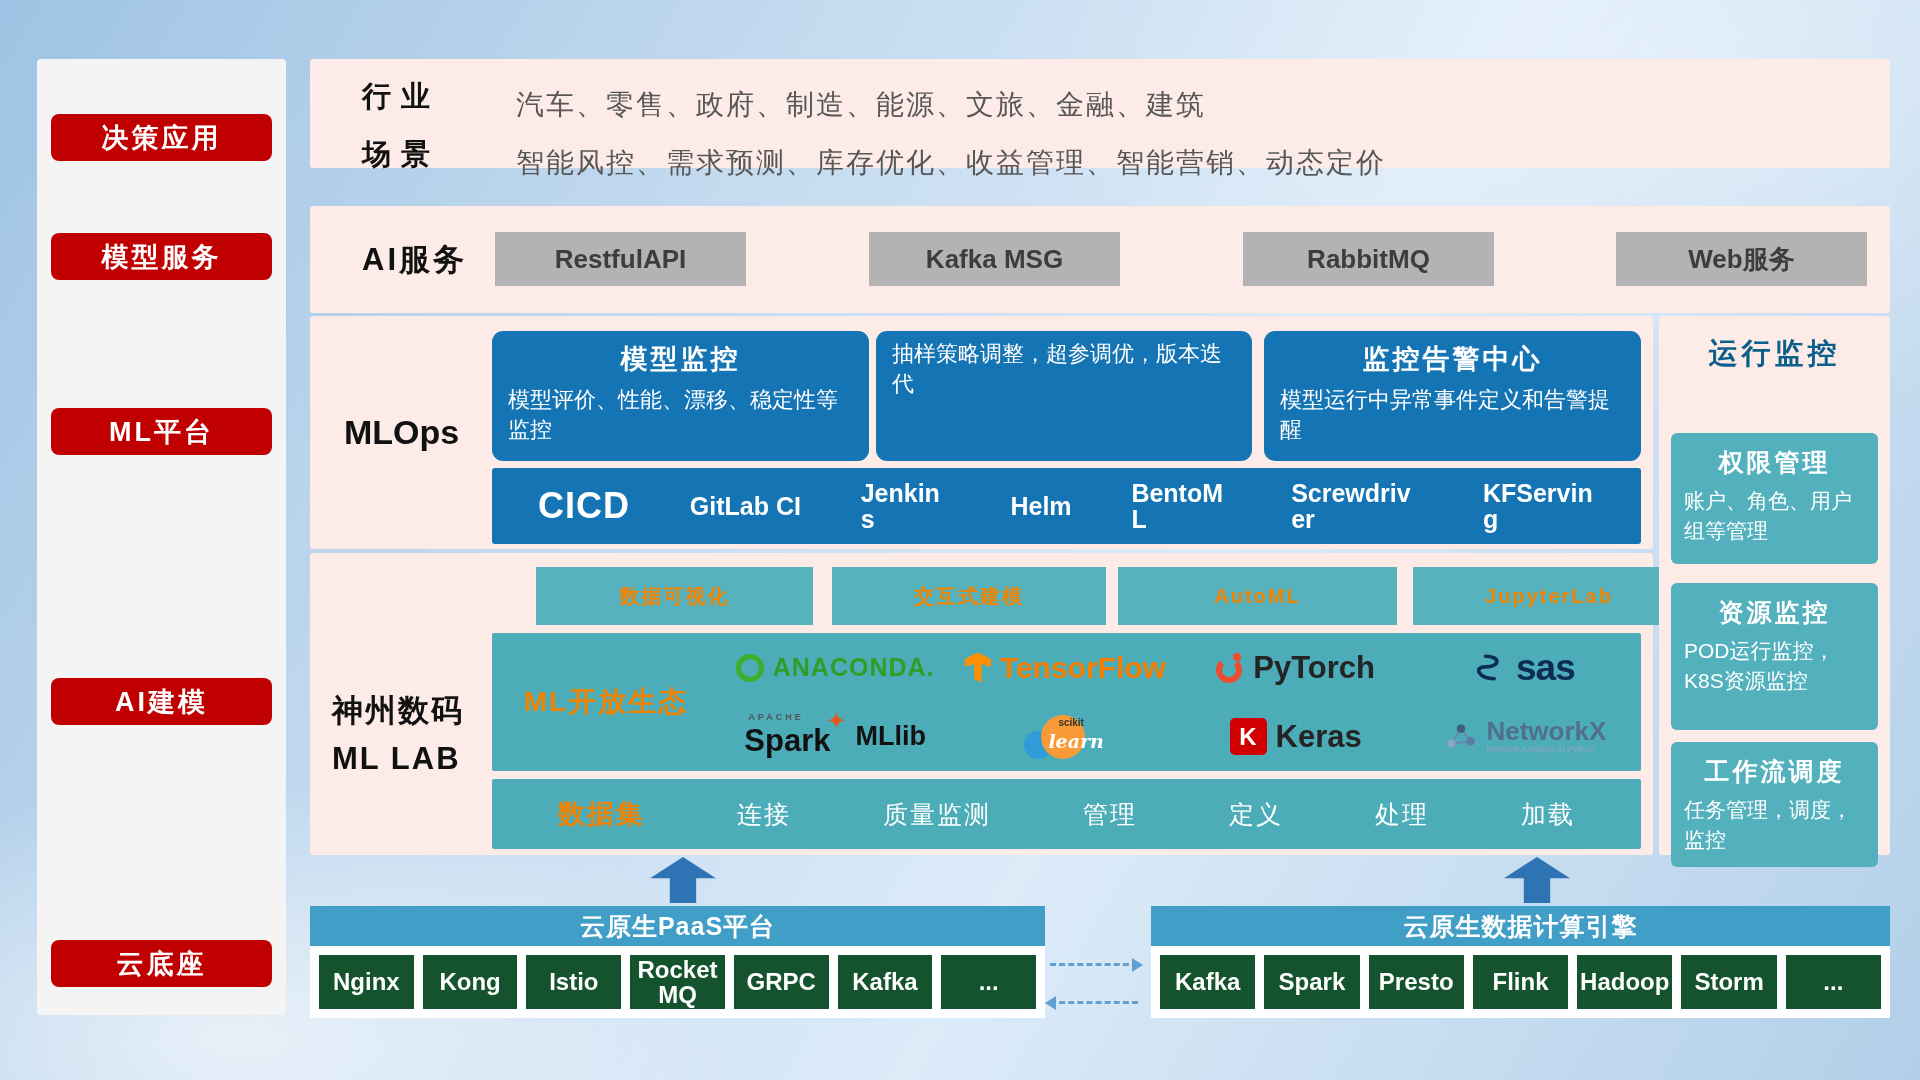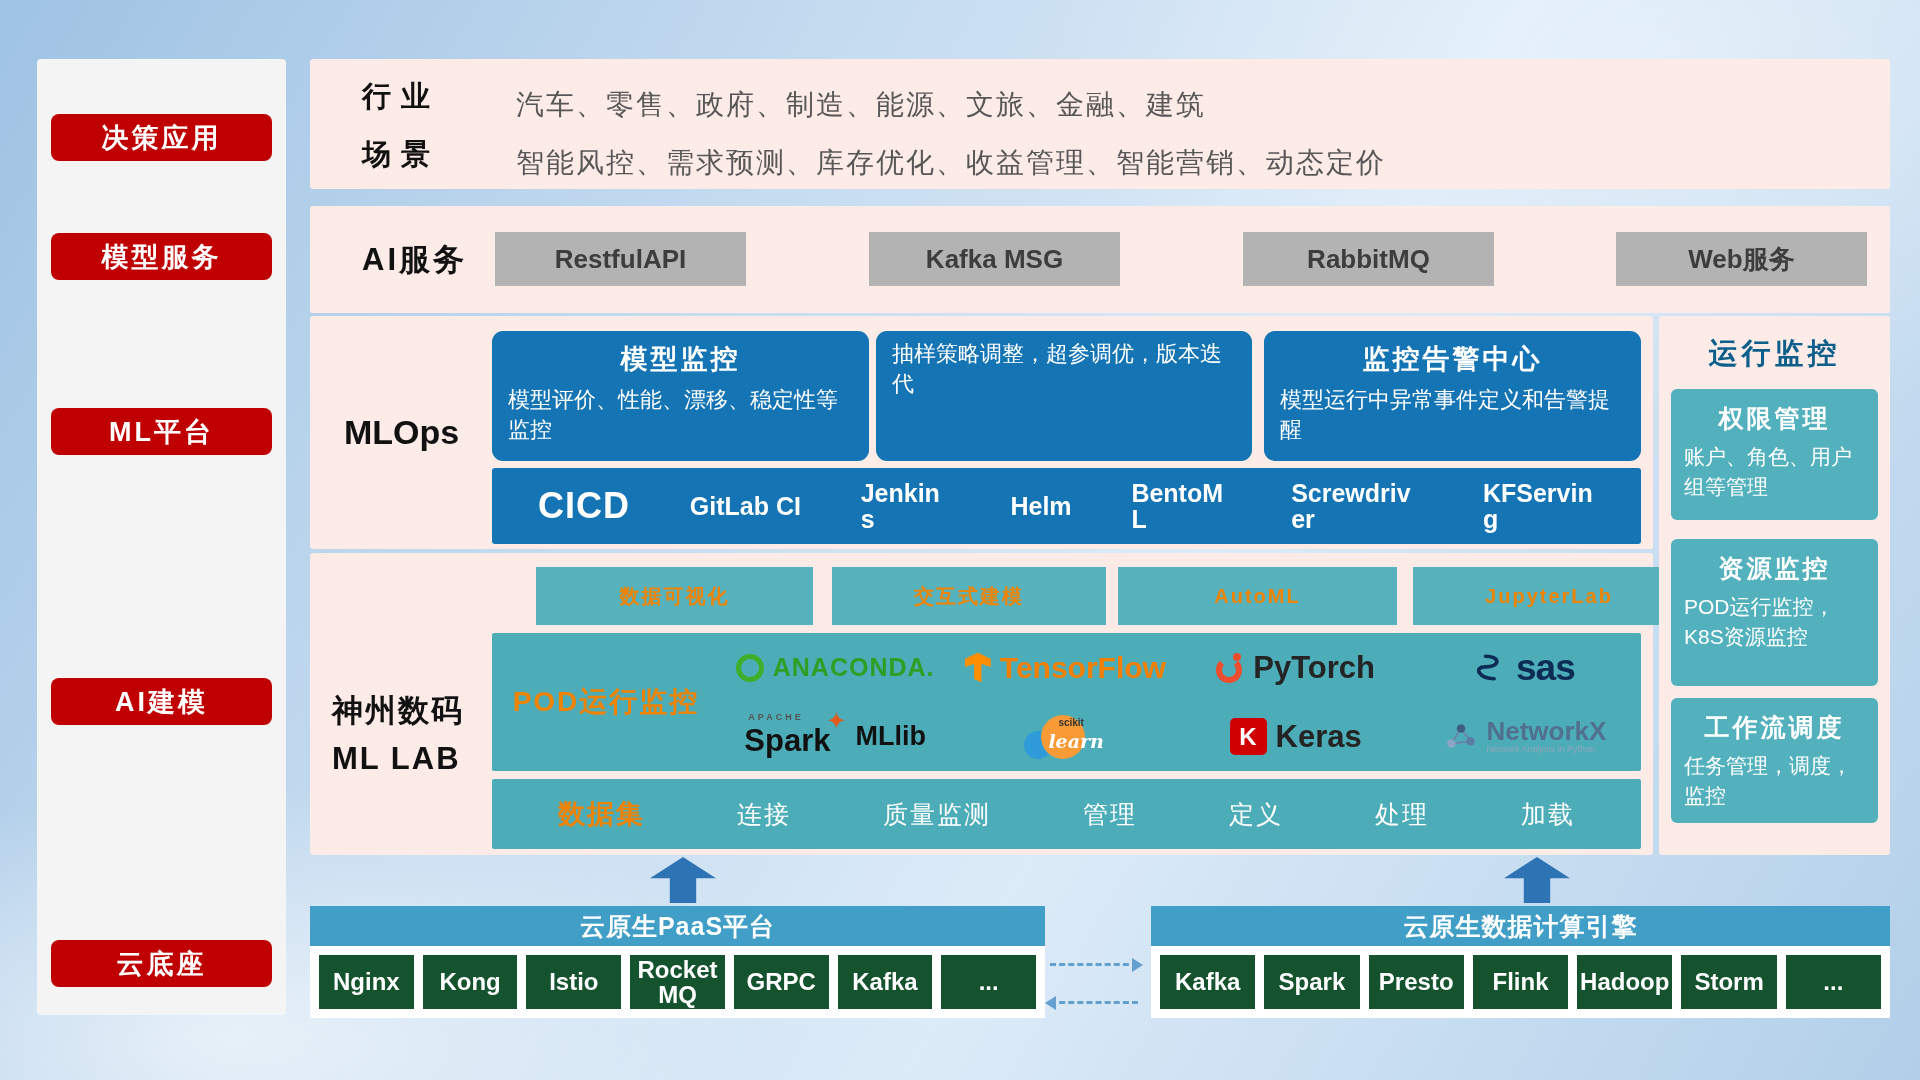--- a/index.html
+++ b/index.html
@@ -90,21 +90,21 @@
   .nx-stack { display:flex; flex-direction:column; line-height:1.05; }
   .nx-text { color:#51708f; font-size:26px; font-weight:bold; font-style:normal; }
   .nx-sub  { color:#8fa6bb; font-size:9px; font-style:normal; }
 
   .dataset-bar { position:absolute; background:#4cadb9; display:flex; align-items:center;
     justify-content:space-between; padding:0 66px; border-radius:2px; }
   .ds-label { color:#f08300; font-size:27px; font-weight:bold; letter-spacing:2px; }
   .ds-item  { color:#fff; font-size:25px; letter-spacing:2px; }
 
   .mon-title { text-align:center; margin-top:18px; font-size:29px; font-weight:bold; color:#0b5f8a; letter-spacing:4px; }
-  .mon-card { position:absolute; left:12px; width:207px; background:#52b1bd; border-radius:6px; color:#fff; }
+  .mon-card { position:absolute; left:12px; width:207px; background:#52b1bd; border-radius:6px; color:#fff;margin-top:44px; }
   .mon-card h4 { font-size:25px; font-weight:bold; text-align:center; margin:13px 0 7px; letter-spacing:3px; }
   .mon-card p  { font-size:21px; padding:0 13px; line-height:1.45; }
 
   .up-arrow { position:absolute; top:857px; width:66px; height:46px; background:#2e74b5;
     clip-path:polygon(50% 0%, 100% 46%, 70% 46%, 70% 100%, 30% 100%, 30% 46%, 0% 46%); }
 
   .found-group { position:absolute; top:906px; }
   .found-header { height:40px; background:#419fc7; color:#fff; font-weight:bold; font-size:25px;
     display:flex; align-items:center; justify-content:center; letter-spacing:1px; }
   .found-body { background:#fff; display:flex; gap:9px; padding:9px; height:72px; }
@@ -122,21 +122,21 @@
 <div class="canvas">
 
   <div class="sidebar">
     <div class="red-btn" style="top:55px">决策应用</div>
     <div class="red-btn" style="top:174px">模型服务</div>
     <div class="red-btn" style="top:349px">ML平台</div>
     <div class="red-btn" style="top:619px">AI建模</div>
     <div class="red-btn" style="top:881px">云底座</div>
   </div>
 
-  <div class="panel" style="left:310px;top:59px;width:1580px;height:130px">
+  <div class="panel" style="left:310px;top:59px;width:1580px;height:109px">
     <div class="ind-row" style="top:18px">
       <span class="ind-label">行业</span>
       <span class="ind-value">汽车、零售、政府、制造、能源、文旅、金融、建筑</span>
     </div>
     <div class="ind-row" style="top:76px">
       <span class="ind-label">场景</span>
       <span class="ind-value">智能风控、需求预测、库存优化、收益管理、智能营销、动态定价</span>
     </div>
   </div>
 
@@ -179,21 +179,21 @@
       <div>神州数码</div>
       <div>ML LAB</div>
     </div>
 
     <div class="teal-btn" style="left:182px;width:277px">数据可视化</div>
     <div class="teal-btn" style="left:478px;width:274px">交互式建模</div>
     <div class="teal-btn" style="left:764px;width:279px">AutoML</div>
     <div class="teal-btn" style="left:1059px;width:272px">JupyterLab</div>
 
     <div class="eco-panel" style="left:182px;top:80px;width:1149px;height:138px">
-      <div class="eco-label">POD运行监控</div>
+      <div class="eco-label">ML开放生态</div>
       <div class="eco-grid">
 
         <div class="logo-cell">
           <span class="ana-ring"></span>
           <span class="ana-text">ANACONDA.</span>
         </div>
 
         <div class="logo-cell">
           <span class="tf-icon"></span>
           <span class="tf-text">TensorFlow</span>

